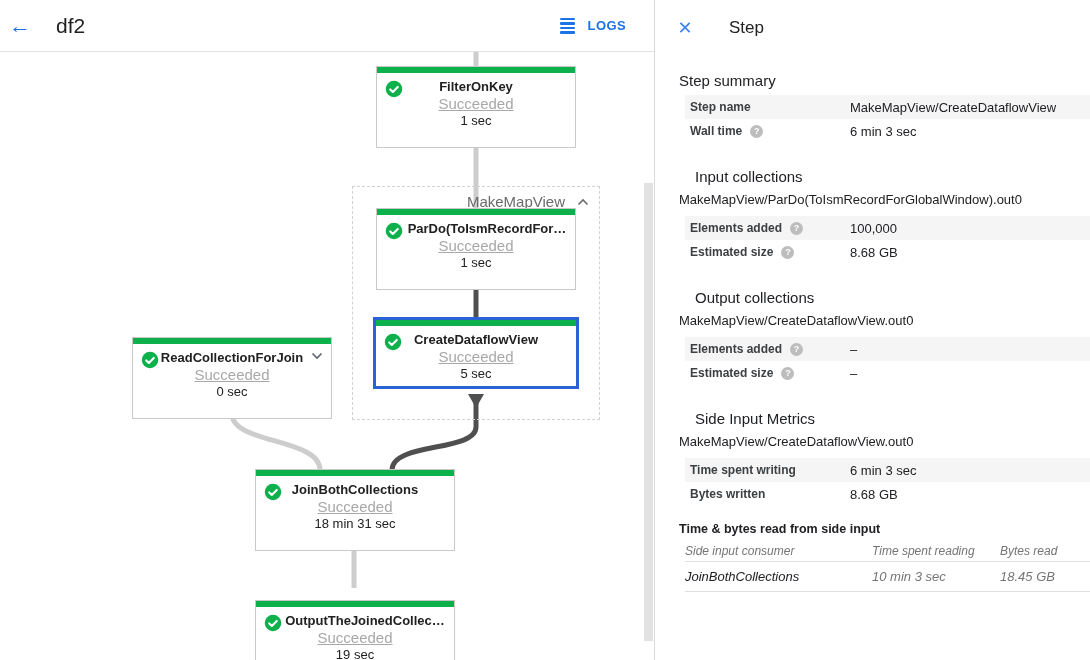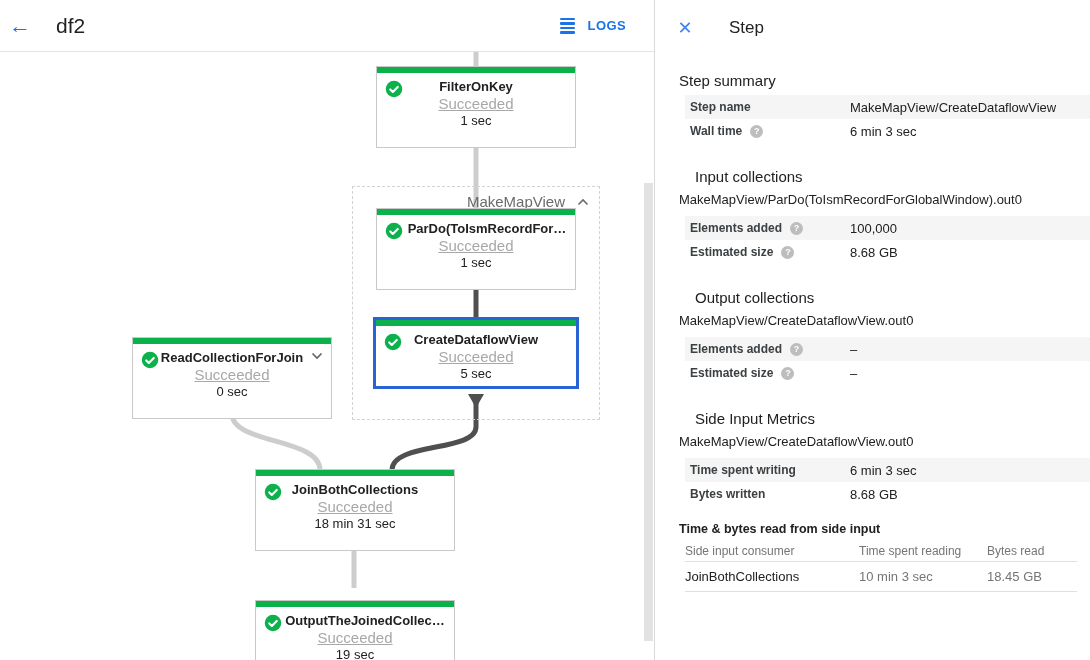--- a/index.html
+++ b/index.html
@@ -56,21 +56,21 @@
   .kv-rows.first { margin-top:5px; }
   .kv-row { display:flex; align-items:center; height:24px; padding-left:5px; }
   .kv-row.odd { background:#f5f5f5; }
   .kv-label { width:160px; font-size:12px; font-weight:bold; color:#3c4043;
     display:flex; align-items:center; gap:8px; }
   .help-icon { display:inline-block; width:13px; height:13px; border-radius:50%; background:#bdbdbd;
     color:#fff; font-size:9px; font-weight:bold; line-height:13px; text-align:center; cursor:pointer; }
   .kv-value { font-size:13px; color:#202124; }
 
   .sub-bold-heading { margin-top:16px; font-size:12.5px; font-weight:bold; color:#202124; }
-  .si-table { margin-top:4px; margin-left:6px; margin-right:13px; }
+  .si-table { margin-top:4px; margin-left:6px; margin-right:0;font-style:italic; }
   .t-head { display:flex; align-items:center; height:22px; border-bottom:1px solid #e0e0e0;
     font-size:12px; color:#757575; }
   .t-row { display:flex; align-items:center; height:30px; border-bottom:1px solid #e0e0e0; font-size:13px; }
   .t-col1 { flex:1; }
   .t-col2 { width:128px; }
   .t-col3 { width:90px; }
   .t-row .t-col1 { color:#202124; }
   .t-row .t-col2, .t-row .t-col3 { color:#757575; }
 </style>
 </head>

